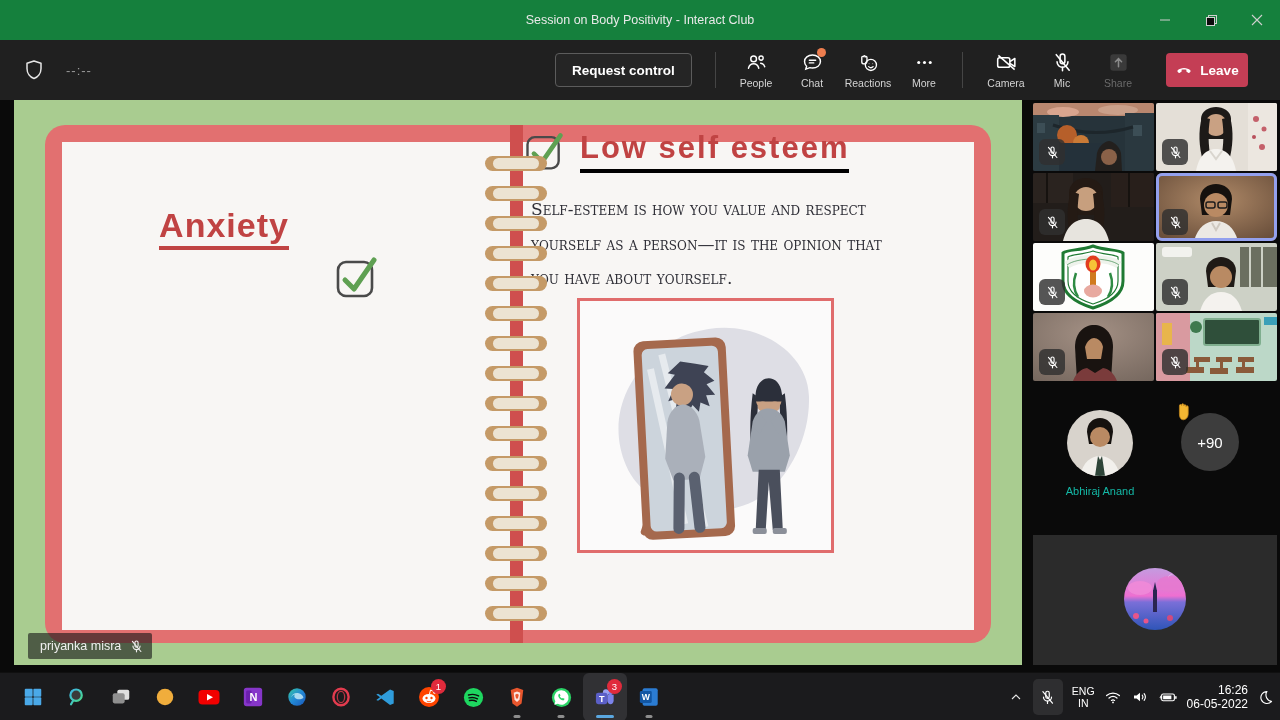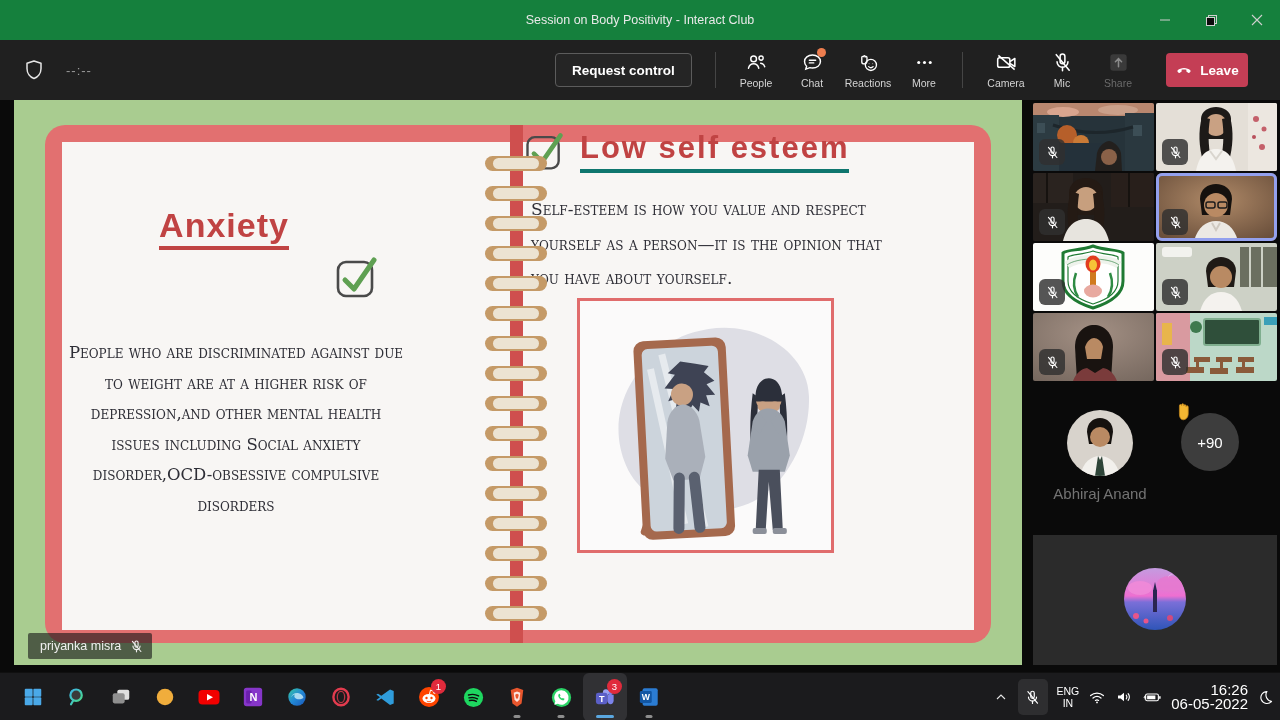--- a/index.html
+++ b/index.html
@@ -44,21 +44,21 @@
   .title-left { position:absolute; left:30px; top:100px; width:360px; text-align:center; z-index:2;
     color:#c04343; font-size:34px; font-weight:bold; line-height:50px; letter-spacing:1px; }
   .title-left .u { border-bottom:4px solid #c04343; padding-bottom:2px; }
   .checkbox { position:absolute; z-index:2; }
   .cb-left { left:318px; top:152px; width:48px; height:48px; }
   .para-left { position:absolute; left:54px; top:238px; width:336px; z-index:2; text-align:center;
     color:#2e2e36; font-family:"DejaVu Serif", serif; font-variant:small-caps; font-size:16.5px; line-height:30.5px; }
 
   .cb-right { left:508px; top:28px; width:44px; height:44px; }
   .title-right { position:absolute; left:566px; top:30px; z-index:2; color:#c04343; font-size:31px;
-    font-weight:bold; letter-spacing:2px; border-bottom:4px solid #0f766e; padding-bottom:3px; }
+    font-weight:bold; letter-spacing:2px; border-bottom:4px solid #000000; padding-bottom:3px; }
   .para-right { position:absolute; left:517px; top:92px; width:366px; z-index:2; color:#2e2e36;
     font-family:"DejaVu Serif", serif; font-variant:small-caps; font-size:17px; line-height:34.5px; }
   .illus { position:absolute; left:563px; top:198px; width:257px; height:255px; background:#fdfbfa;
     border:3px solid #e06c6c; z-index:2; }
 
   .presenter-tag { position:absolute; left:14px; top:533px; height:26px; background:rgba(25,25,25,.62);
     display:flex; align-items:center; gap:8px; padding:0 8px 0 12px; border-radius:2px; z-index:6; }
   .presenter-tag span { color:#efefef; font-size:12.5px; }
 
   
@@ -68,40 +68,40 @@
   .tile.active { outline:3px solid #93a0ee; outline-offset:-3px; border-radius:6px; }
   .tile svg { display:block; }
   .micbadge { position:absolute; left:6px; bottom:6px; width:26px; height:26px; border-radius:6px;
     background:rgba(48,48,48,.82); display:flex; align-items:center; justify-content:center; }
 
   .roster { position:absolute; left:1033px; top:285px; width:244px; height:150px; }
   .avatar-big { position:absolute; left:34px; top:25px; width:66px; height:66px; border-radius:50%; overflow:hidden; }
   .overflow-circle { position:absolute; left:148px; top:28px; width:58px; height:58px; border-radius:50%;
     background:#3d3d3d; display:flex; align-items:center; justify-content:center; color:#fff; font-size:15px; }
   .raised-hand { position:absolute; left:140px; top:16px; width:22px; height:22px; }
-  .roster-name { position:absolute; left:0; top:100px; width:134px; text-align:center; color:#737373; font-size:15px; }
+  .roster-name { position:absolute; left:0; top:100px; width:134px; text-align:center; color:#14b8a6; font-size:11px; }
 
   .bottom-panel { position:absolute; left:1033px; top:435px; width:244px; height:130px; background:#2b2b2b; }
   .art-avatar { position:absolute; left:91px; top:33px; width:62px; height:62px; border-radius:50%; overflow:hidden; }
 
   
   .taskbar { position:absolute; left:0; top:672px; width:1280px; height:48px; background:#1b1b1d;
     border-top:1px solid #101010; }
   .task-icons { position:absolute; left:11px; top:0; height:48px; display:flex; }
   .tslot { width:44px; height:48px; display:flex; align-items:center; justify-content:center; position:relative; }
   .tslot .runline { position:absolute; bottom:3px; left:50%; transform:translateX(-50%); width:7px; height:3px;
     border-radius:2px; background:#8d8d8d; }
   .tslot.teams-slot { background:#313134; border-radius:6px; margin:0; }
   .tslot.teams-slot .runline { width:18px; background:#5aa7e0; }
   .app-badge { position:absolute; top:6px; right:5px; min-width:15px; height:15px; border-radius:8px; background:#e02b3c;
     color:#fff; font-size:9.5px; display:flex; align-items:center; justify-content:center; padding:0 3px; }
   .tray { position:absolute; right:6px; top:0; height:48px; display:flex; align-items:center; gap:9px; color:#fff; }
   .tray-mic { width:30px; height:36px; background:#2e2e30; border-radius:5px; display:flex; align-items:center; justify-content:center; }
   .lang { font-size:10.5px; line-height:12px; text-align:center; }
-  .clock { font-size:15px; line-height:14px; text-align:right; }
+  .clock { font-size:12px; line-height:14px; text-align:right; }
 </style>
 </head>
 <body>
 
 <div class="titlebar">
   <div class="title">Session on Body Positivity - Interact Club</div>
   <div class="win-controls">
     <div class="win-btn">
       <svg width="12" height="12" viewBox="0 0 12 12">
           <line x1="1" y1="6" x2="11" y2="6" stroke="#cfcfcf" stroke-width="1"></line>
@@ -236,21 +236,20 @@
         <div class="ring" style="top: 450px;"></div>
       </div>
 
     <div class="title-left">
       <div><span class="u">Anxiety</span></div>
     </div>
     <svg class="checkbox cb-left" viewBox="0 0 48 48" style="overflow:visible">
       <rect x="6" y="10" width="34" height="34" rx="8" fill="none" stroke="#4a4a4a" stroke-width="2.6"></rect>
       <path d="M13 28l9 9L42 8" fill="none" stroke="#5fa052" stroke-width="5" stroke-linecap="round" stroke-linejoin="round"></path>
     </svg>
-    <div class="para-left">People who are discriminated against due to weight are at a higher risk of depression,and other mental health issues including Social anxiety disorder,OCD-obsessive compulsive disorders</div>
 
     <svg class="checkbox cb-right" viewBox="0 0 48 48" style="overflow:visible">
       <rect x="6" y="10" width="34" height="34" rx="8" fill="none" stroke="#4a4a4a" stroke-width="2.6"></rect>
       <path d="M13 28l9 9L42 8" fill="none" stroke="#5fa052" stroke-width="5" stroke-linecap="round" stroke-linejoin="round"></path>
     </svg>
     <div class="title-right">Low self esteem</div>
     <div class="para-right">Self-esteem is how you value and respect yourself as a person—it is the opinion that you have about yourself.</div>
 
     <div class="illus">
       <svg width="100%" height="100%" viewBox="0 0 250 248">

